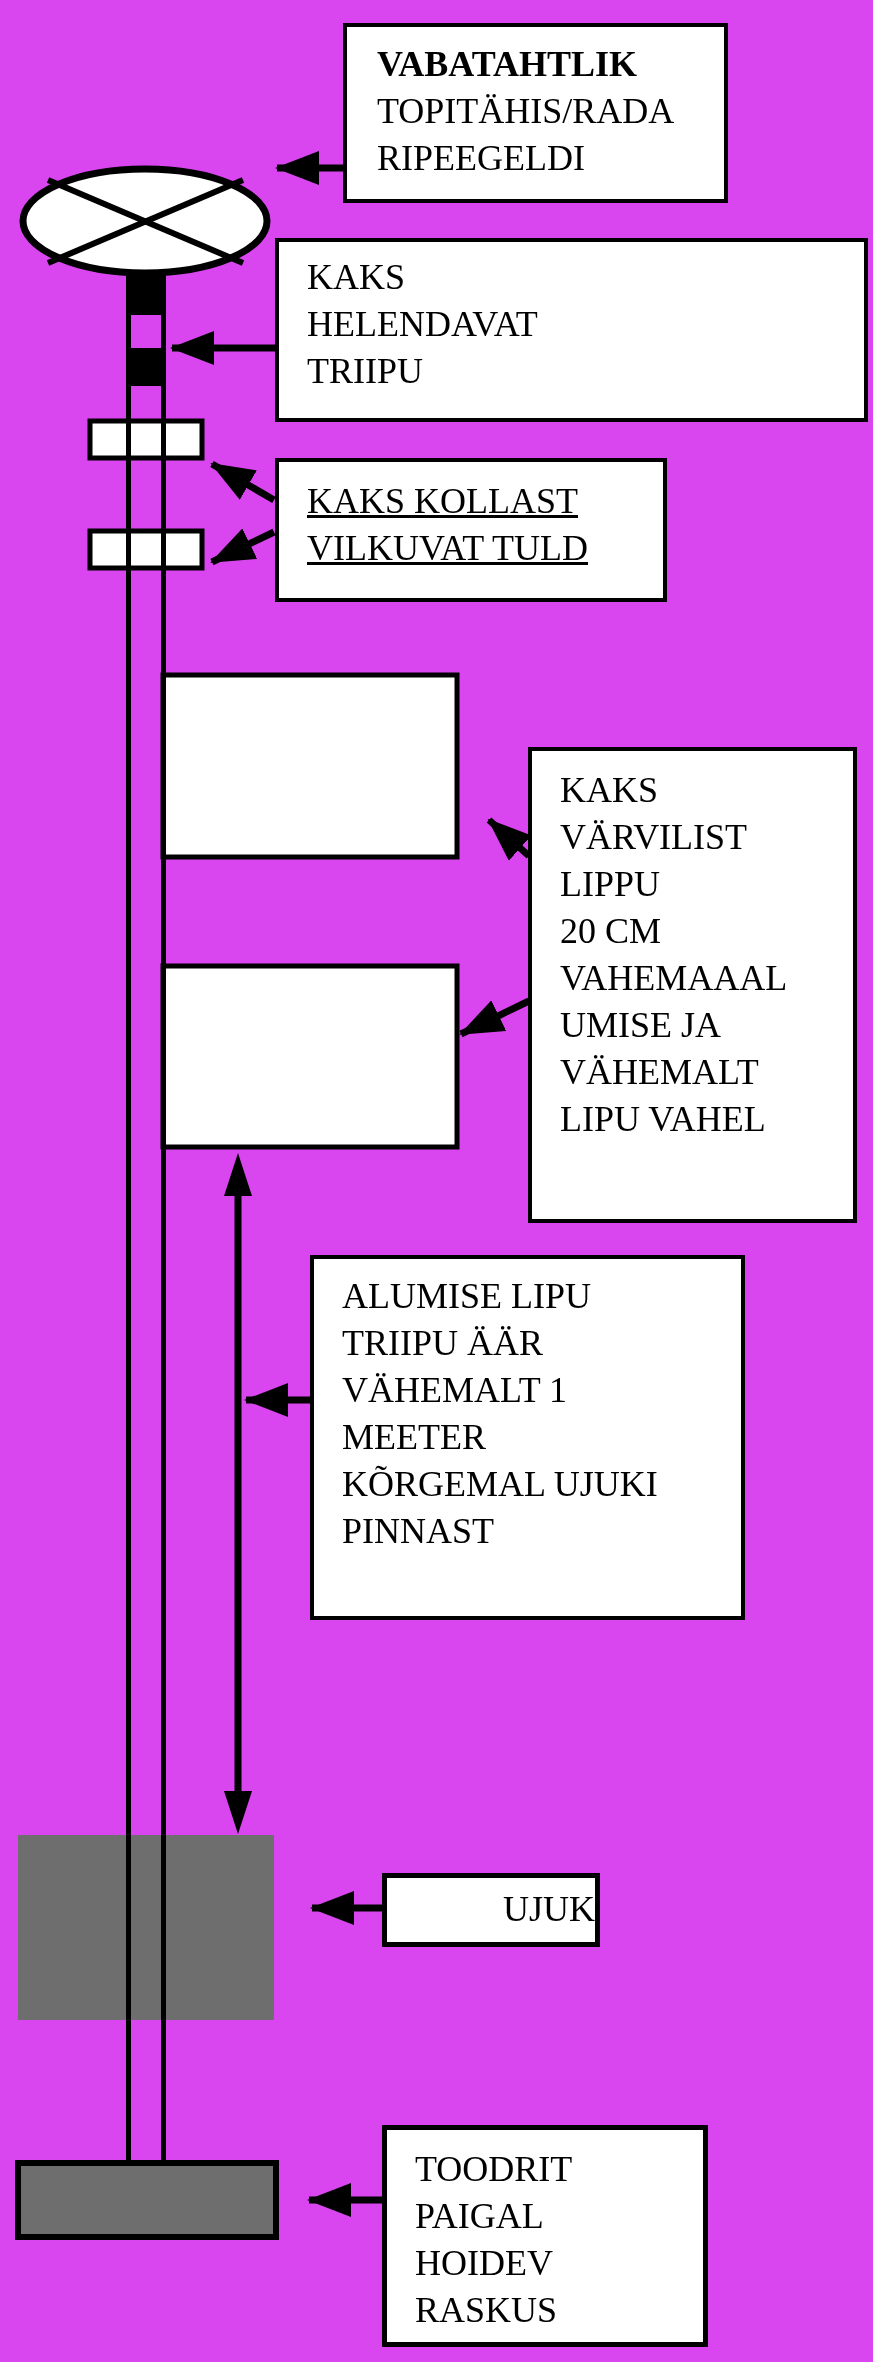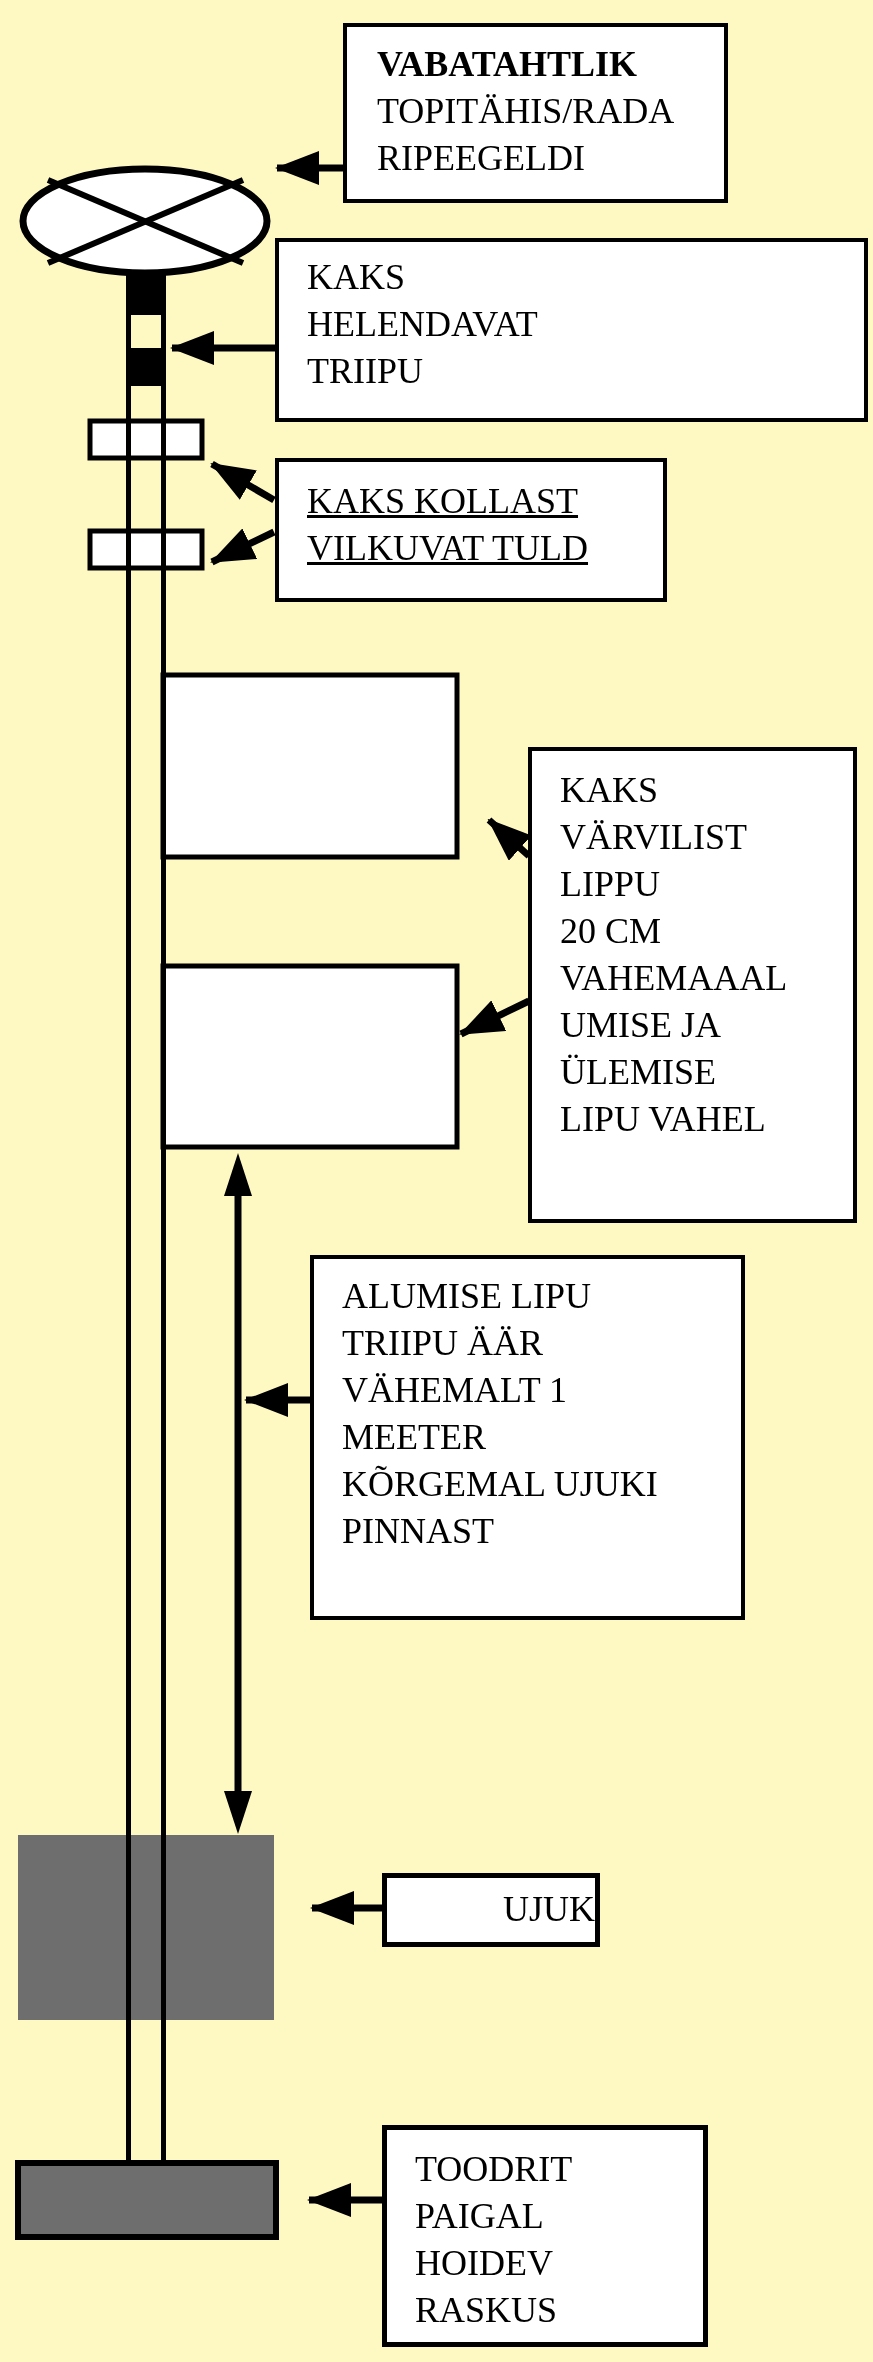--- a/index.html
+++ b/index.html
@@ -1,18 +1,18 @@
 <!DOCTYPE html>
 <html><head>
 <meta charset="utf-8">
 <style>
   html,body { margin:0; padding:0; background:#ffffff; }
   #stage {
     position:relative; width:873px; height:2362px;
-    background:#fef9c3; overflow:hidden;
+    background:#d946ef; overflow:hidden;
     font-family:"Liberation Serif","DejaVu Serif",serif;
     color:#000;
   }
   #shapes { position:absolute; left:0; top:0; }
   .box {
     position:absolute; box-sizing:border-box;
     border:4px solid #000; background:#fff;
     font-size:36px; line-height:47px; color:#000;
     padding-top:14px; padding-left:28px; padding-right:6px;
   }
@@ -95,21 +95,21 @@
     <div>VILKUVAT TULD</div>
   </div>
 
   <div class="box" id="box-flags">
     <div>KAKS</div>
     <div>VÄRVILIST</div>
     <div>LIPPU</div>
     <div>20 CM</div>
     <div>VAHEMAAAL</div>
     <div>UMISE JA</div>
-    <div>ÜLEMISE</div>
+    <div>VÄHEMALT</div>
     <div>LIPU VAHEL</div>
   </div>
 
   <div class="box" id="box-clearance">
     <div>ALUMISE LIPU</div>
     <div>TRIIPU ÄÄR</div>
     <div>VÄHEMALT 1</div>
     <div>MEETER</div>
     <div>KÕRGEMAL UJUKI</div>
     <div>PINNAST</div>

